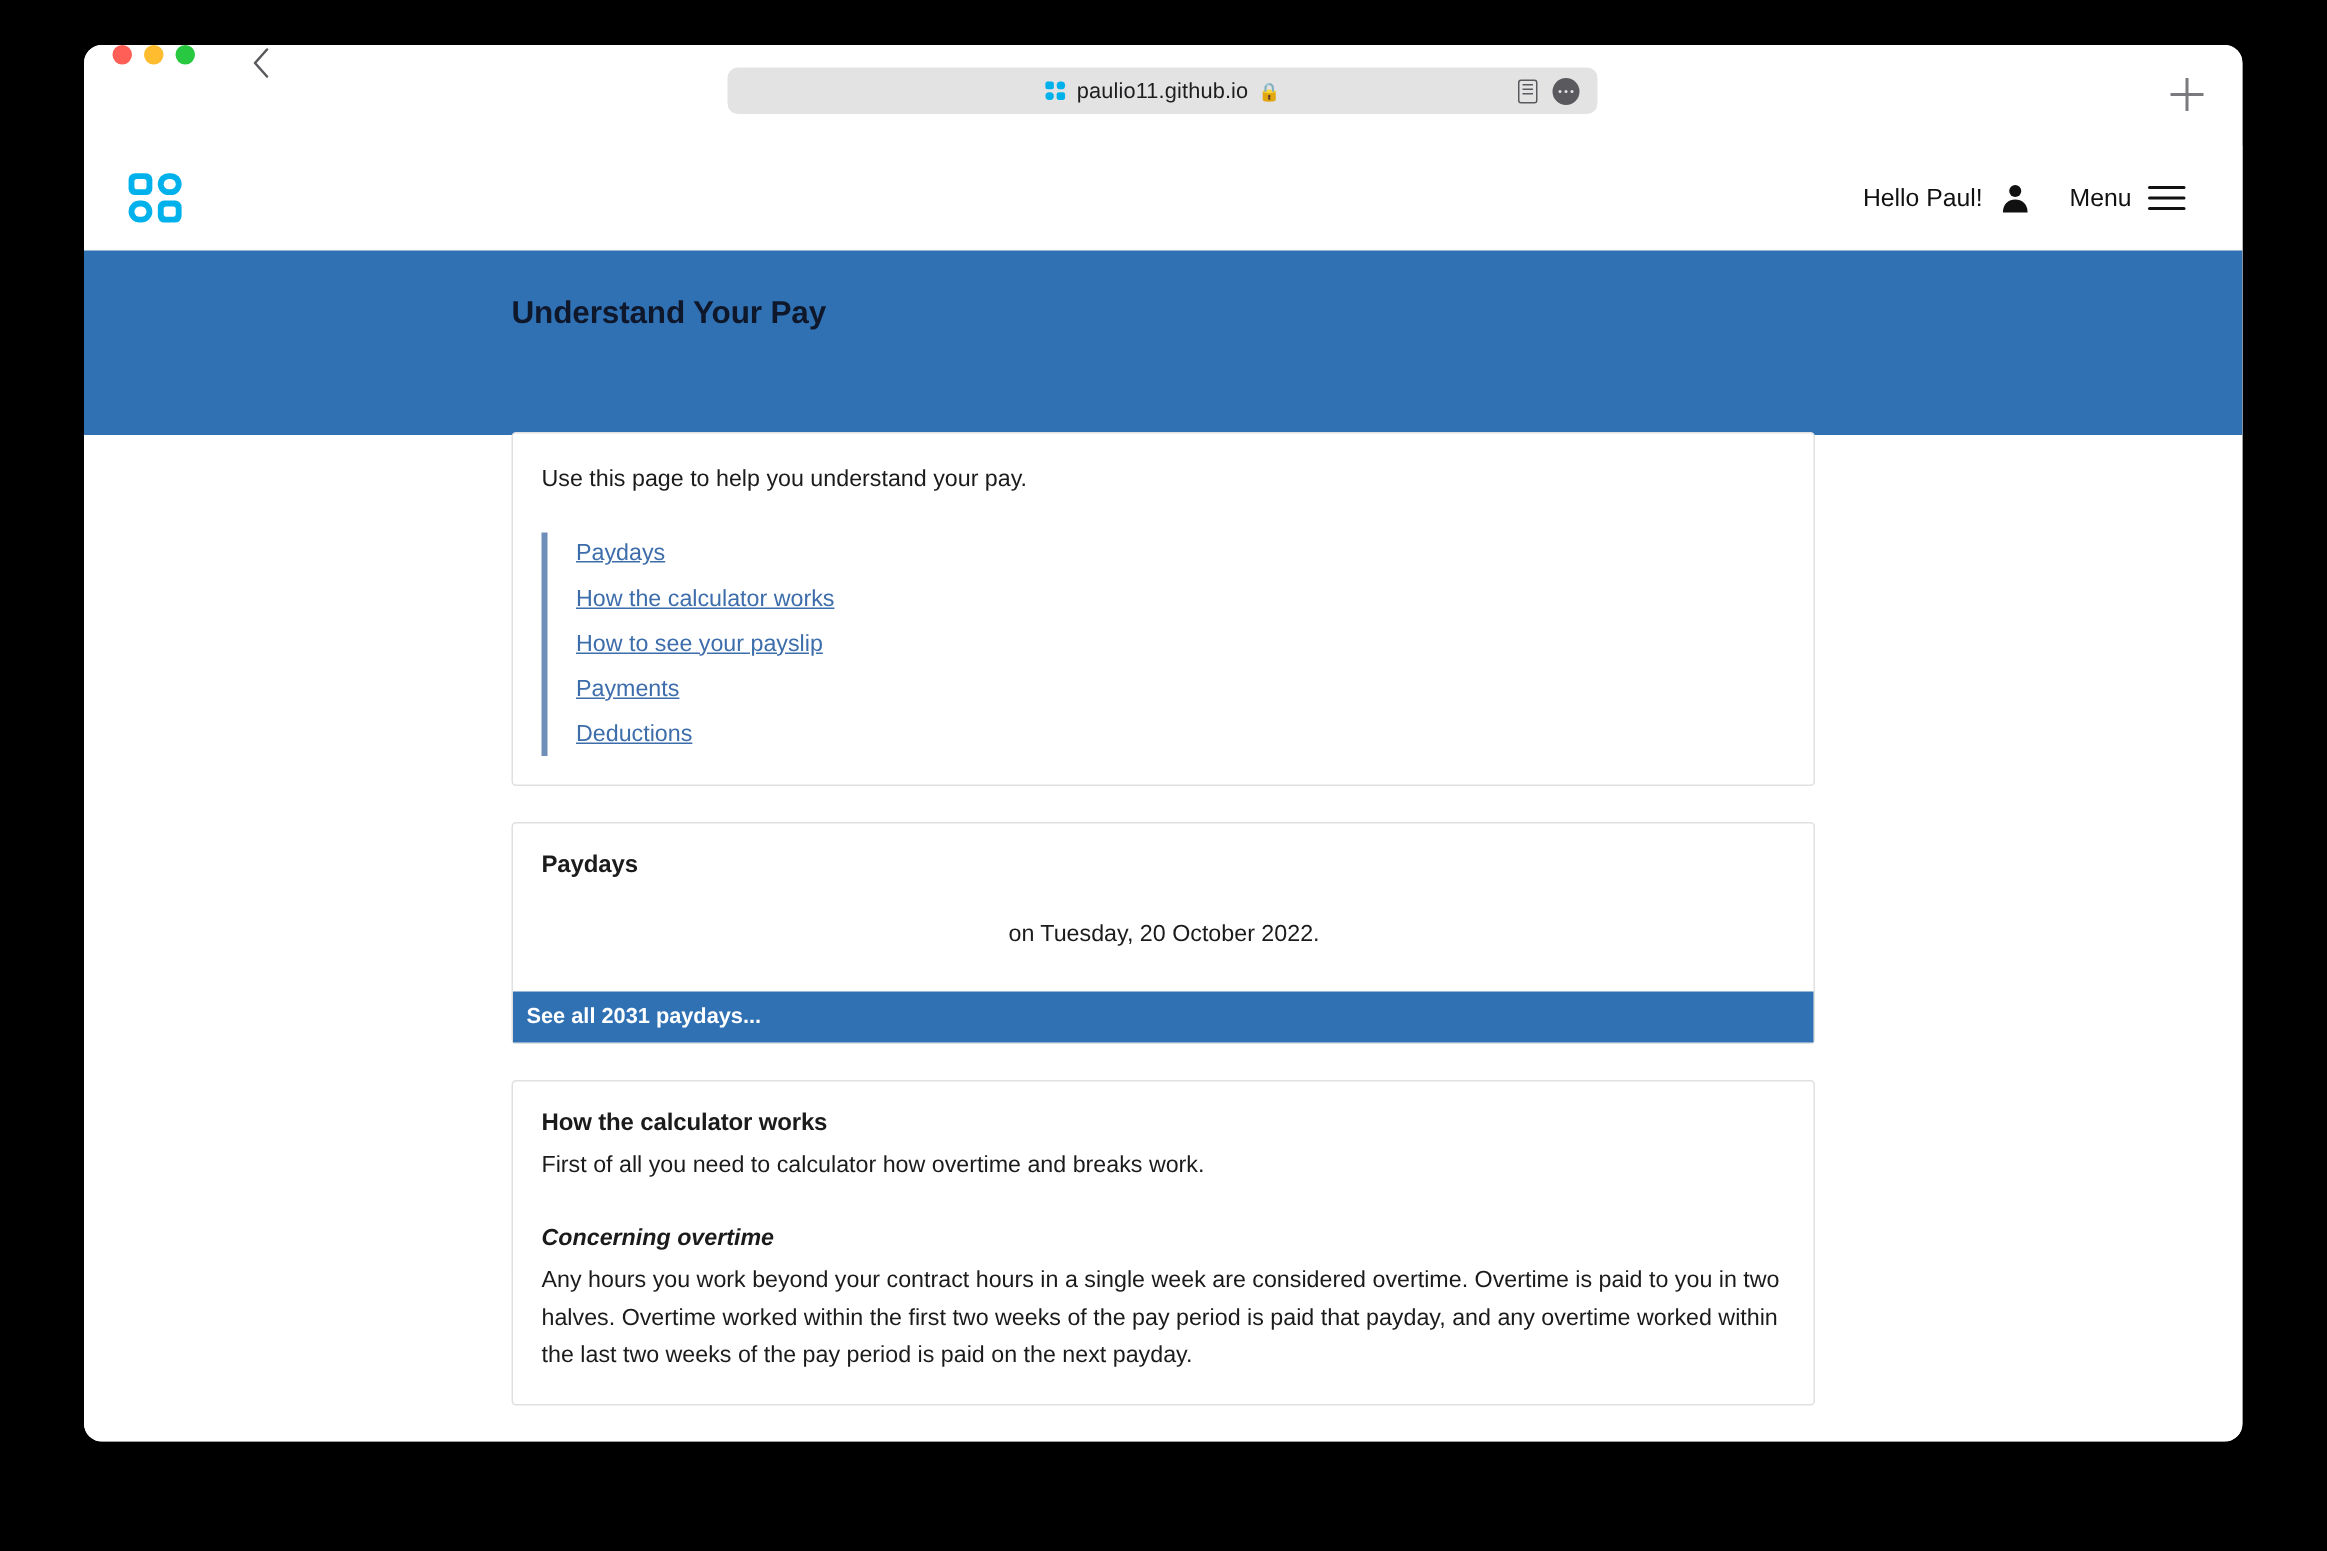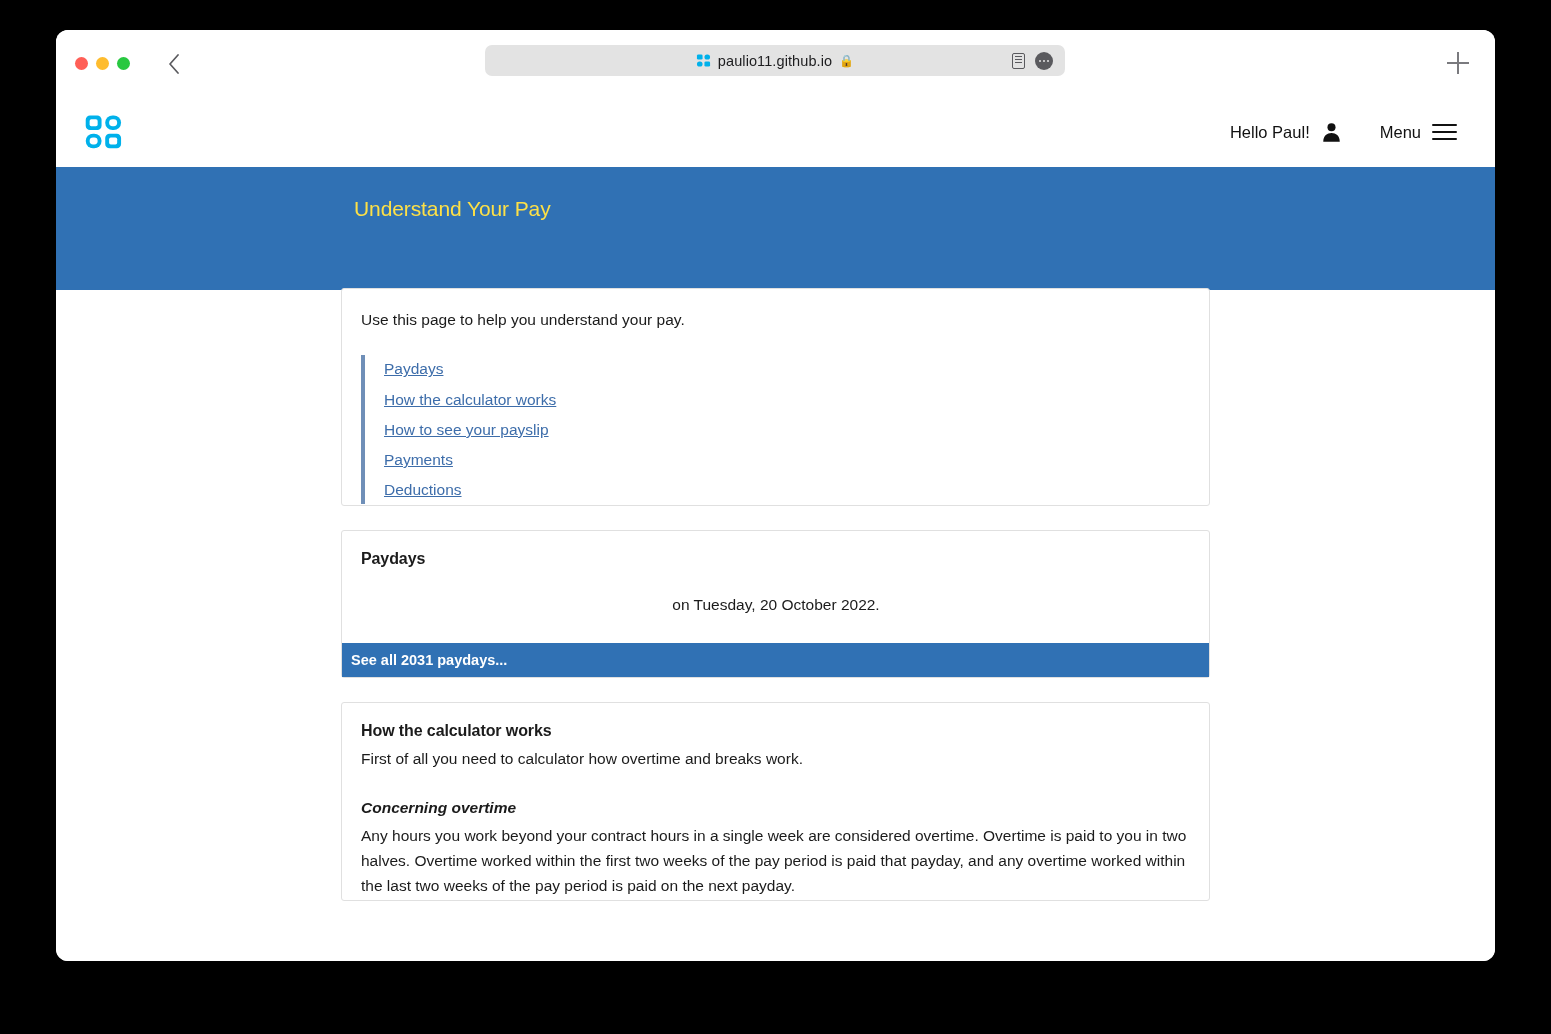--- a/index.html
+++ b/index.html
@@ -23,21 +23,21 @@
     border-radius: 12px;
     overflow: hidden;
   }
 
   
   .chrome {
     position: relative;
     height: 67px;
     background: #ffffff;
     display: flex;
-    align-items: center;
+    align-items: flex-start;
   }
 
   .traffic {
     display: flex;
     gap: 8px;
     margin-left: 19px;
   }
   .dot { width: 13px; height: 13px; border-radius: 50%; display: block; }
   .dot.red    { background: #ff5f57; }
   .dot.yellow { background: #febc2e; }
@@ -137,21 +137,21 @@
     padding: 0 38px 0 28px;
     position: relative;
   }
 
   .coop-logo { width: 40px; height: 39px; display: block; }
 
   .header-right {
     margin-left: auto;
     display: flex;
     align-items: center;
-    gap: 38px;
+    gap: 26px;
     justify-content: center;
   }
   .hello-group, .menu-group {
     display: flex;
     align-items: center;
     gap: 11px;
     cursor: pointer;
   }
   .hello-text, .menu-text {
     font-size: 16.5px;
@@ -174,41 +174,41 @@
   .hamburger span:nth-child(3) { top: 14.4px; }
 
   
   .banner {
     height: 123px;
     background: #3071b4;
     position: relative;
   }
   .banner-title {
     position: absolute;
-    left: 298px;
+    left: 285px;
     top: 30px;
     font-size: 21px;
-    font-weight: normal;
-    color: #fde047;
+    font-weight: bold;
+    color: #0f172a;
     letter-spacing: -0.1px;
   }
 
   
   .content-col {
     position: absolute;
     left: 285px;
     top: 191px;
     width: 869px;
   }
 
   .card {
     background: #ffffff;
     border: 1px solid #e0e0e0;
     border-radius: 3px;
-    padding: 19px 18px 1px 19px;
+    padding: 19px 18px 19px 19px;
     margin-bottom: 24px;
   }
 
   .intro-text {
     font-size: 15.5px;
     color: #1b1b1b;
     line-height: 1.5;
   }
 
   .link-list {

